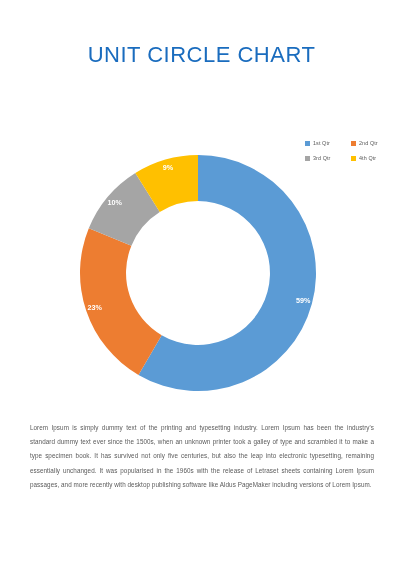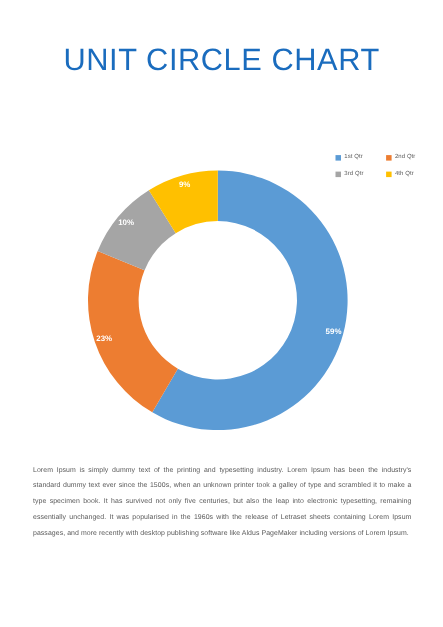--- a/index.html
+++ b/index.html
@@ -22,21 +22,21 @@
     background: #ffffff;
   }
 
   
   #title {
     position: absolute;
     left: 0;
     top: 36px;
     width: 403px;
     text-align: center;
-    font-size: 28px;
+    font-size: 22px;
     line-height: 38px;
     font-weight: 400;
     letter-spacing: 0.5px;
     color: #1a6cbe;
     white-space: nowrap;
   }
 
   
   #legend {
     position: absolute;

